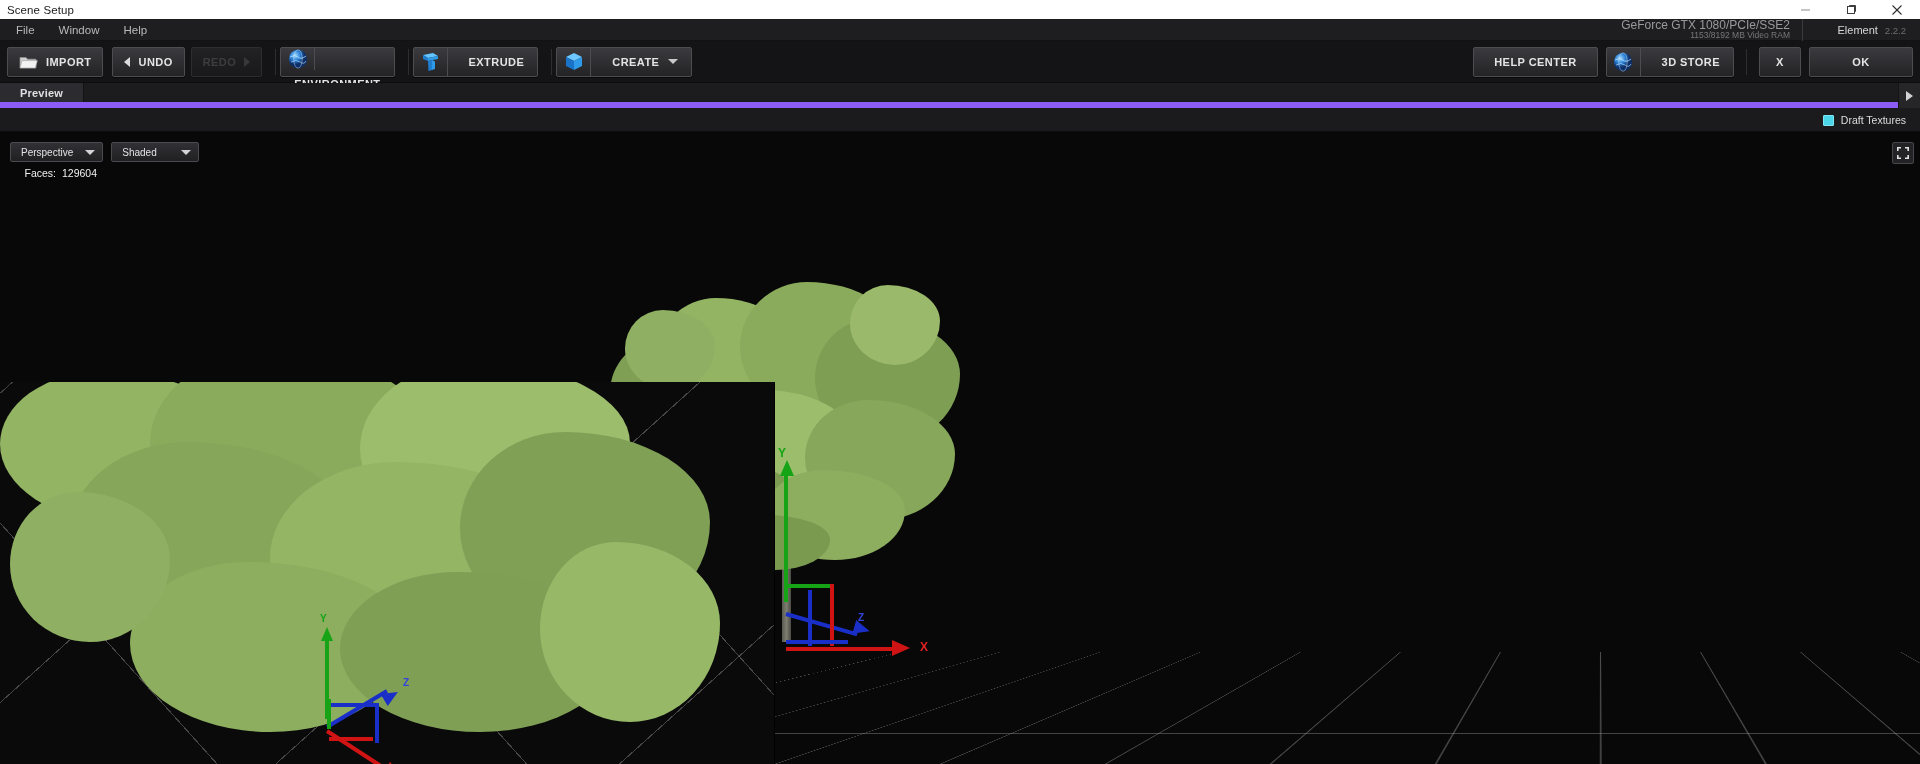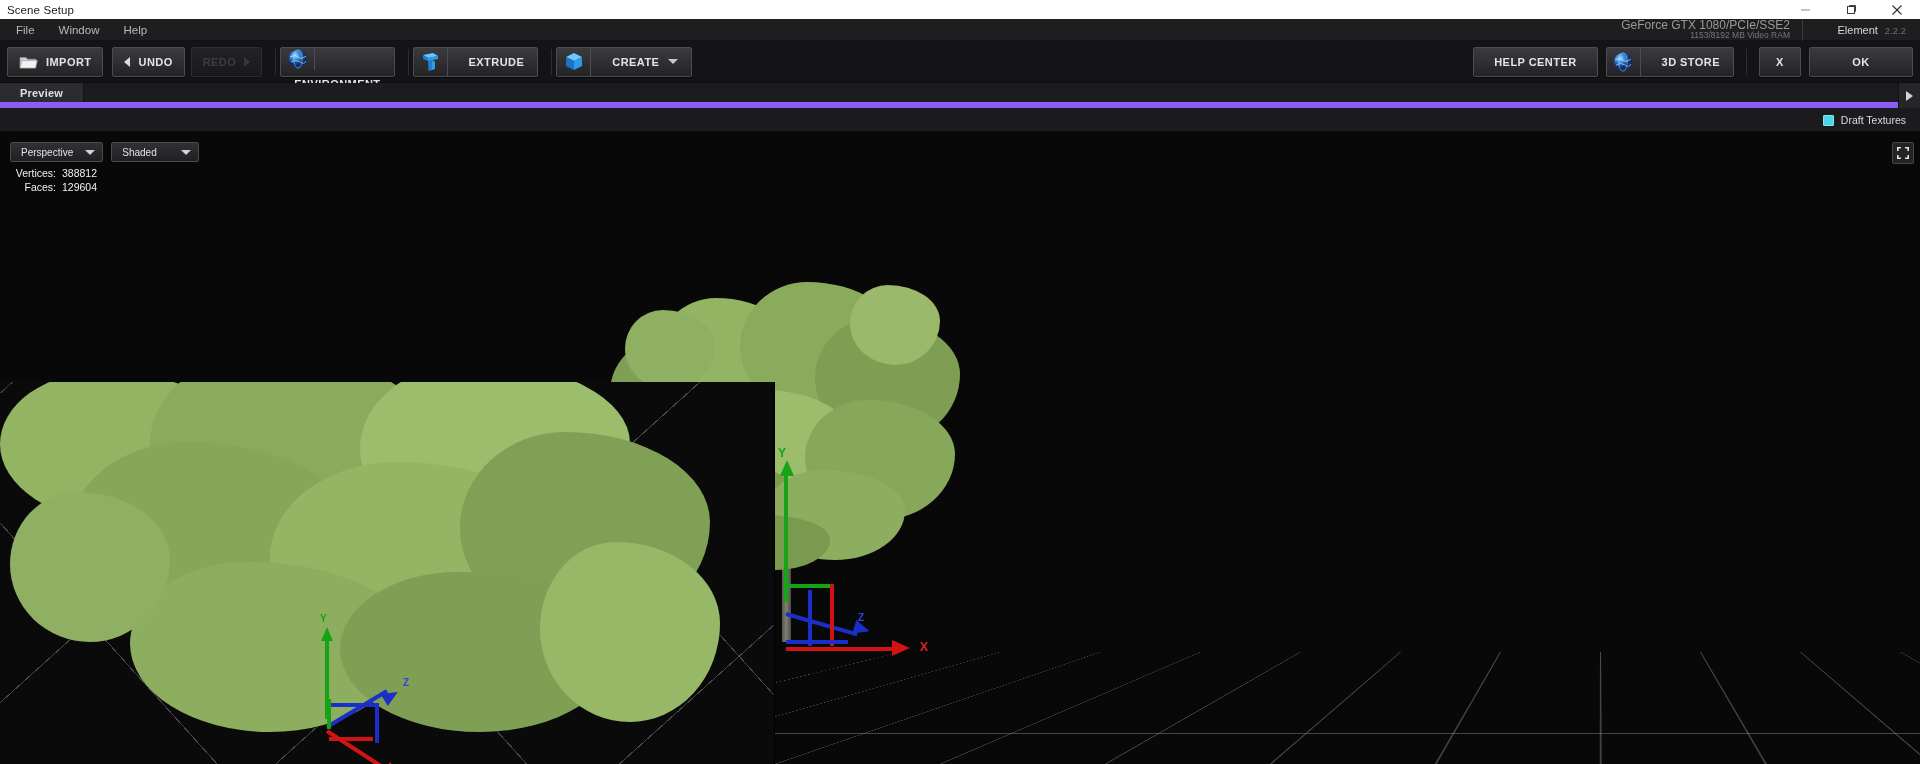--- a/index.html
+++ b/index.html
@@ -480,22 +480,18 @@
         <path d="M1 1 H5 V2.6 H2.6 V5 H1 Z" fill="#e2e2e4"></path>
         <path d="M13 1 H9 V2.6 H11.4 V5 H13 Z" fill="#e2e2e4"></path>
         <path d="M1 13 H5 V11.4 H2.6 V9 H1 Z" fill="#e2e2e4"></path>
         <path d="M13 13 H9 V11.4 H11.4 V9 H13 Z" fill="#e2e2e4"></path>
       </svg>
     </span>
   </div>
 
   <div class="vp-info">
     <div class="info-row">
-      <span class="info-key">Vertices:</span>
-      <span class="info-val">388812</span>
-    </div>
-    <div class="info-row">
       <span class="info-key">Faces:</span>
       <span class="info-val">129604</span>
     </div>
   </div>
 
 </div>
 
 </body></html>

